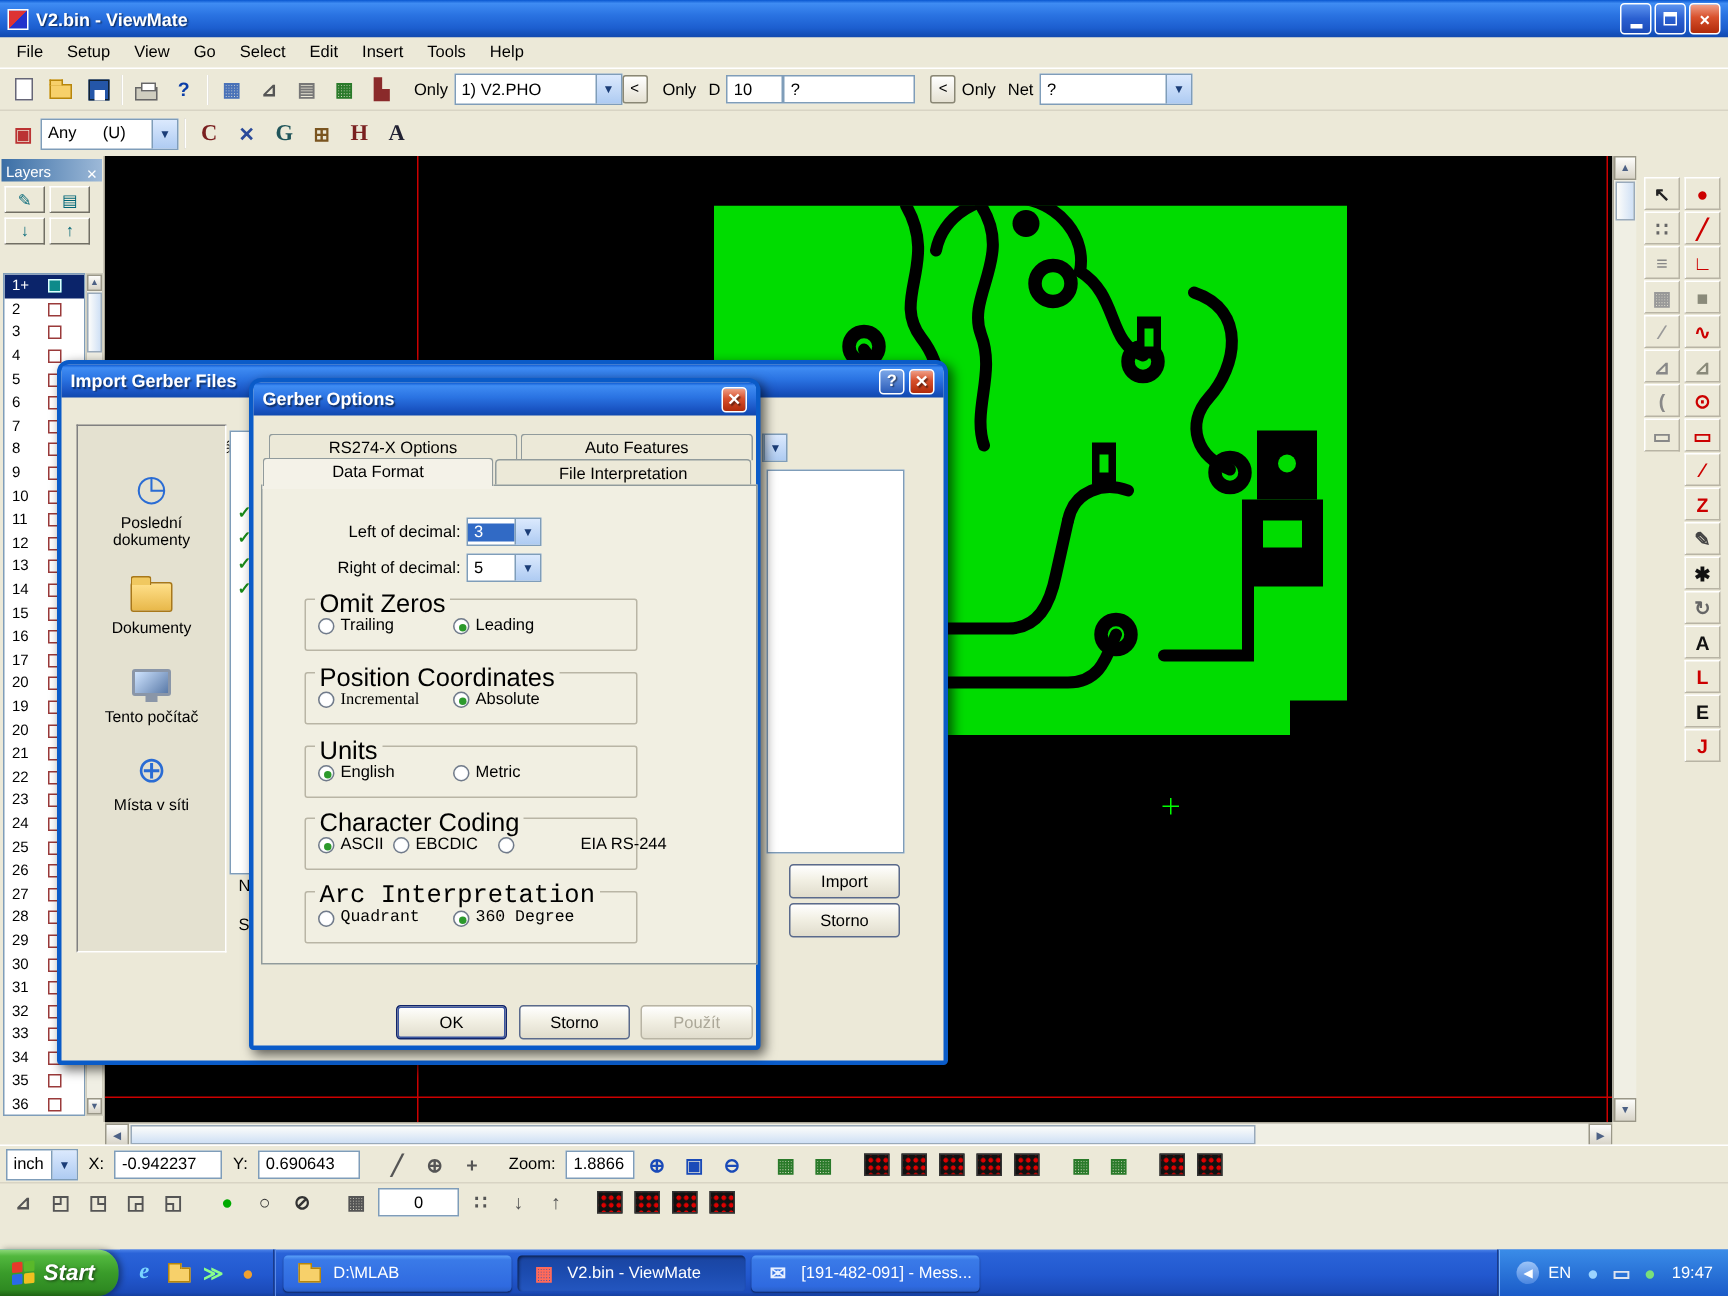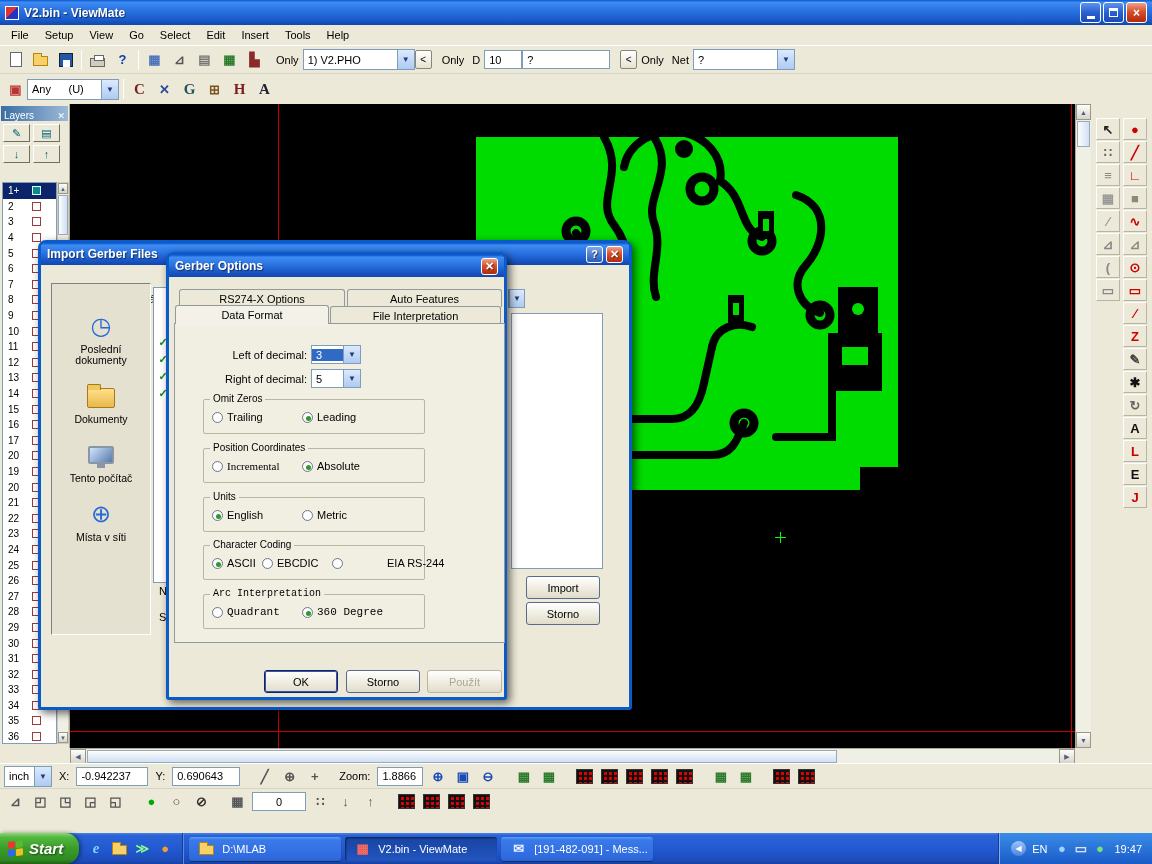--- a/index.html
+++ b/index.html
@@ -137,21 +137,21 @@
   
   .tab{position:absolute;height:18px;background:#ece9d8;border:1px solid #919b9c;border-bottom:none;border-radius:3px 3px 0 0;
     display:flex;align-items:center;justify-content:center;font-size:11px}
   #tabs-back .tab{top:34px}
   #tabs-front .tab{top:51px}
   .tab.active{height:19px;top:50px !important;background:#f4f2e8;z-index:3;border-color:#919b9c;box-shadow:0 2px 0 #f4f2e8}
   #gd-panel{position:absolute;left:5px;top:68px;width:331px;height:320px;border:1px solid #919b9c;background:#f1efe2}
   .gd-lbl{position:absolute;width:124px;text-align:right}
   .gd-combo{position:absolute;width:50px;height:19px}
   .groupbox{position:absolute;left:28px;width:222px;height:35px;border:1px solid #b9b5a5;border-radius:2px}
-  .gtitle{position:absolute;top:-7px;left:6px;background:#f1efe2;padding:0 3px;font-size:10px}
+  .gtitle{position:absolute;top:-7px;left:6px;background:#f1efe2;padding:0 3px;font-size:17px}
   .opt{position:absolute;top:11px;display:flex;align-items:center;gap:4px;white-space:nowrap}
   .xp-radio{width:11px;height:11px;border-radius:50%;border:1px solid #707a8a;background:radial-gradient(#fff 55%,#d8e2ea);position:relative;flex:none}
   .xp-radio.checked::after{content:"";position:absolute;left:3px;top:3px;width:5px;height:5px;border-radius:50%;background:#2c9a2c}
   .xp-btn{position:absolute;display:flex;align-items:center;justify-content:center;height:23px;
     background:linear-gradient(180deg,#fff,#f2f0e4 45%,#e0dccc);border:1px solid #5a6a8c;border-radius:3px;font-size:11px}
   .xp-btn.default{border:1px solid #10246a;box-shadow:0 0 0 1px #3a55a0 inset}
   .xp-btn.disabled{color:#aca899;border-color:#b8b4a4}
 
   
   #taskbar{position:absolute;left:0;top:833px;width:1152px;height:31px;display:flex;align-items:stretch;

